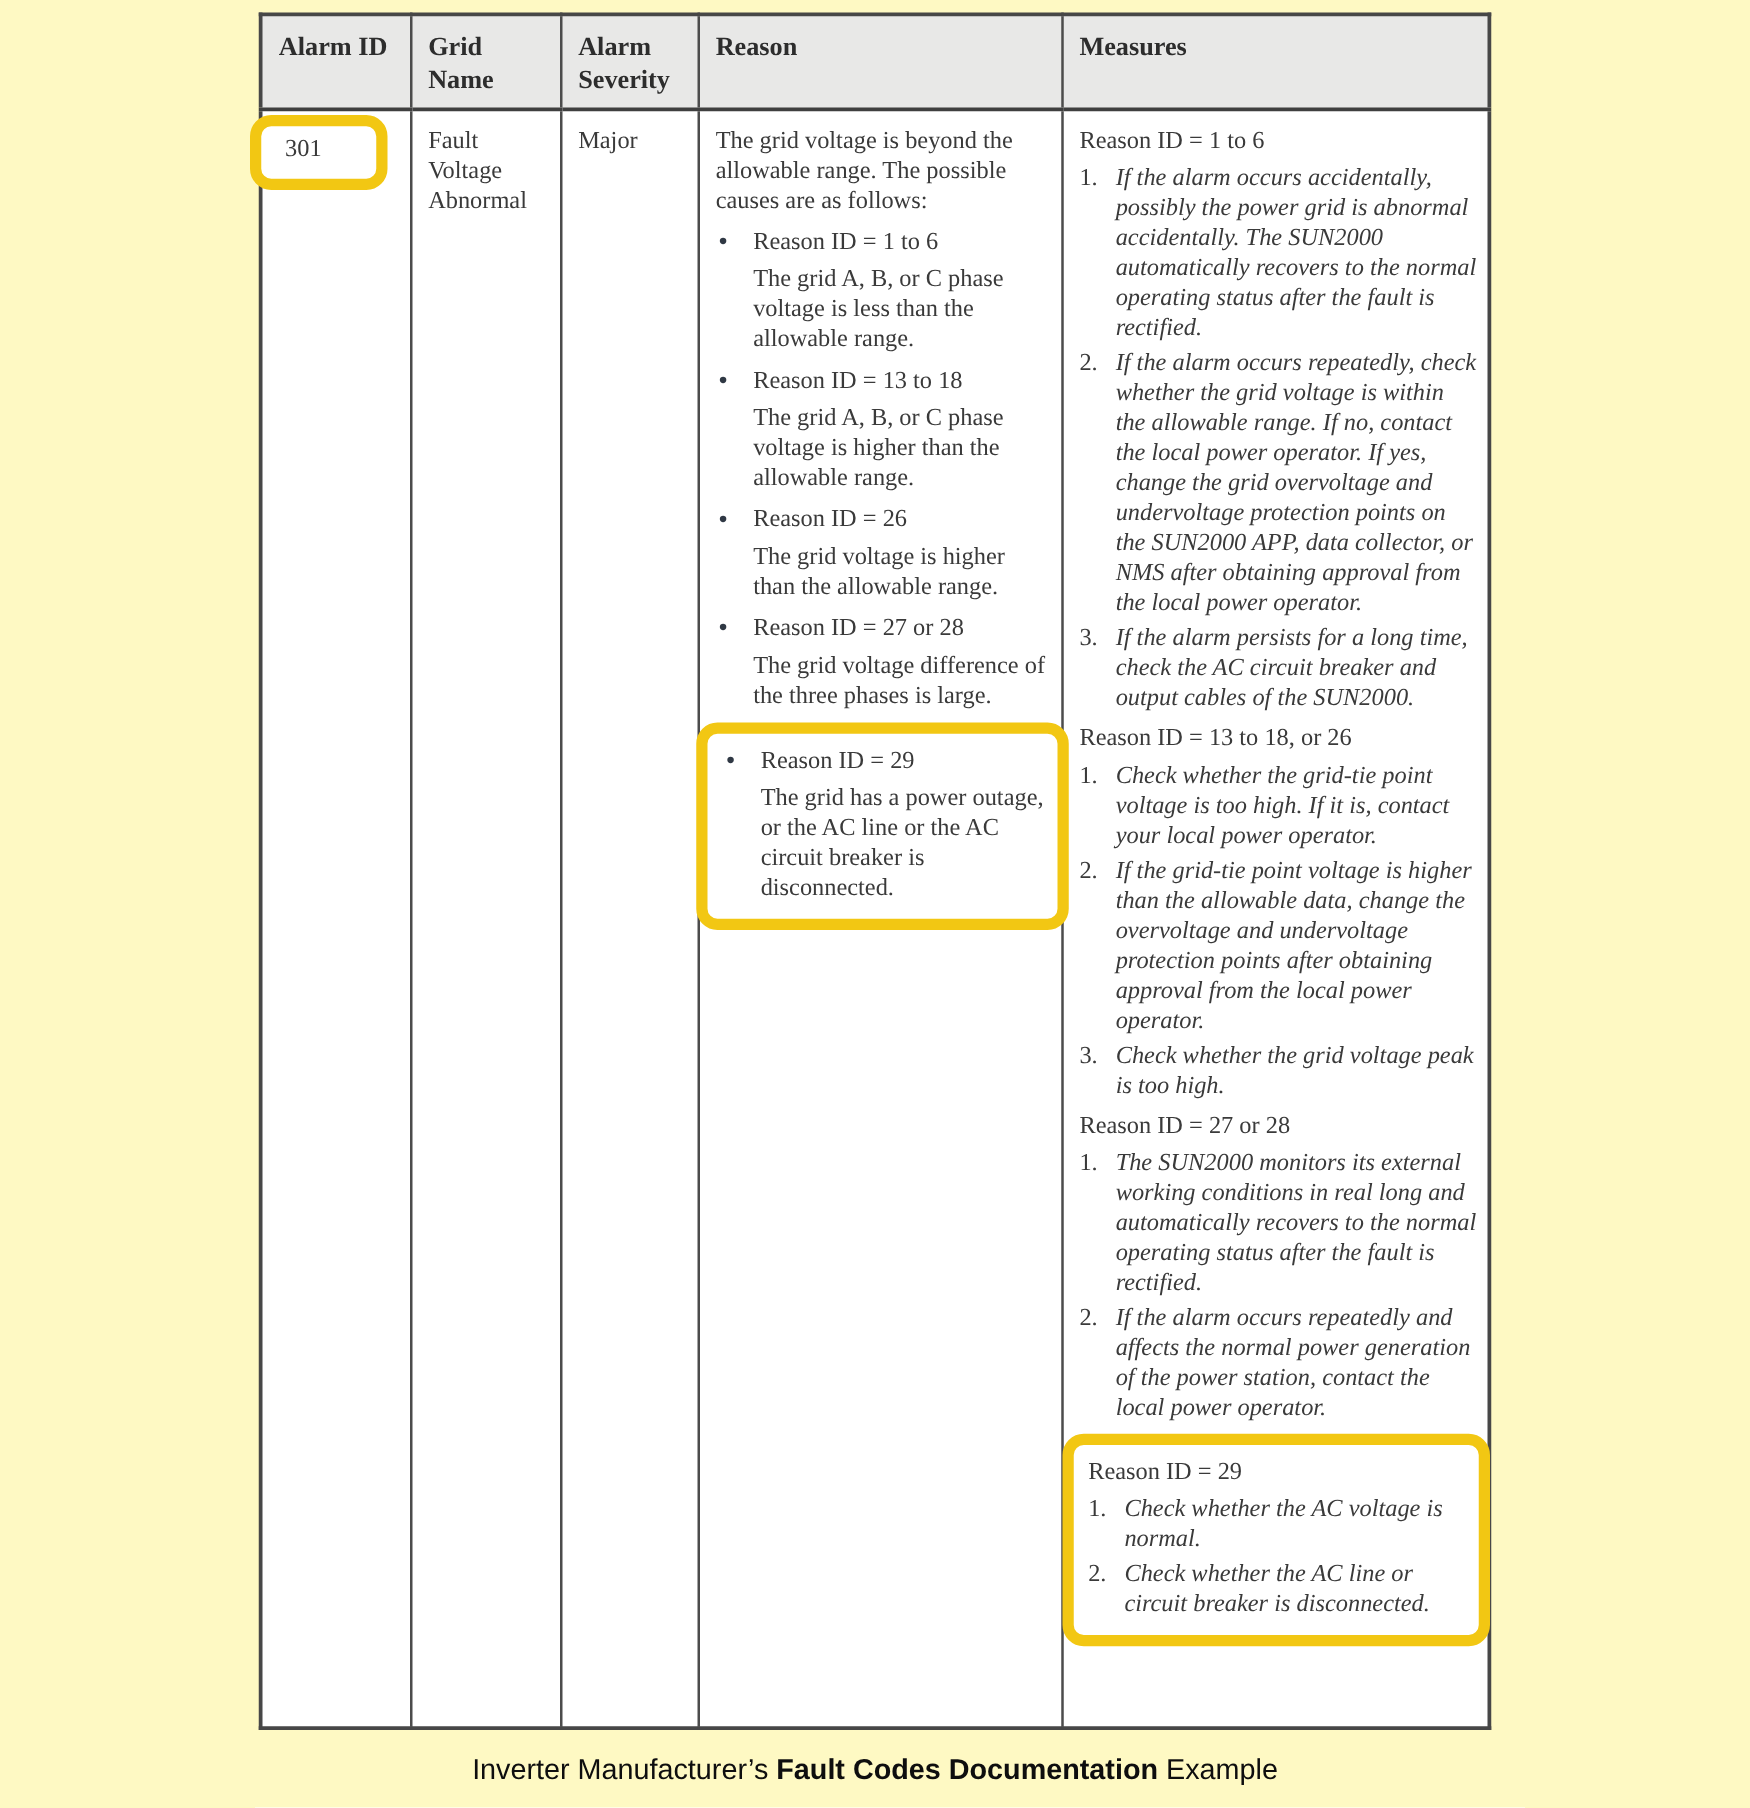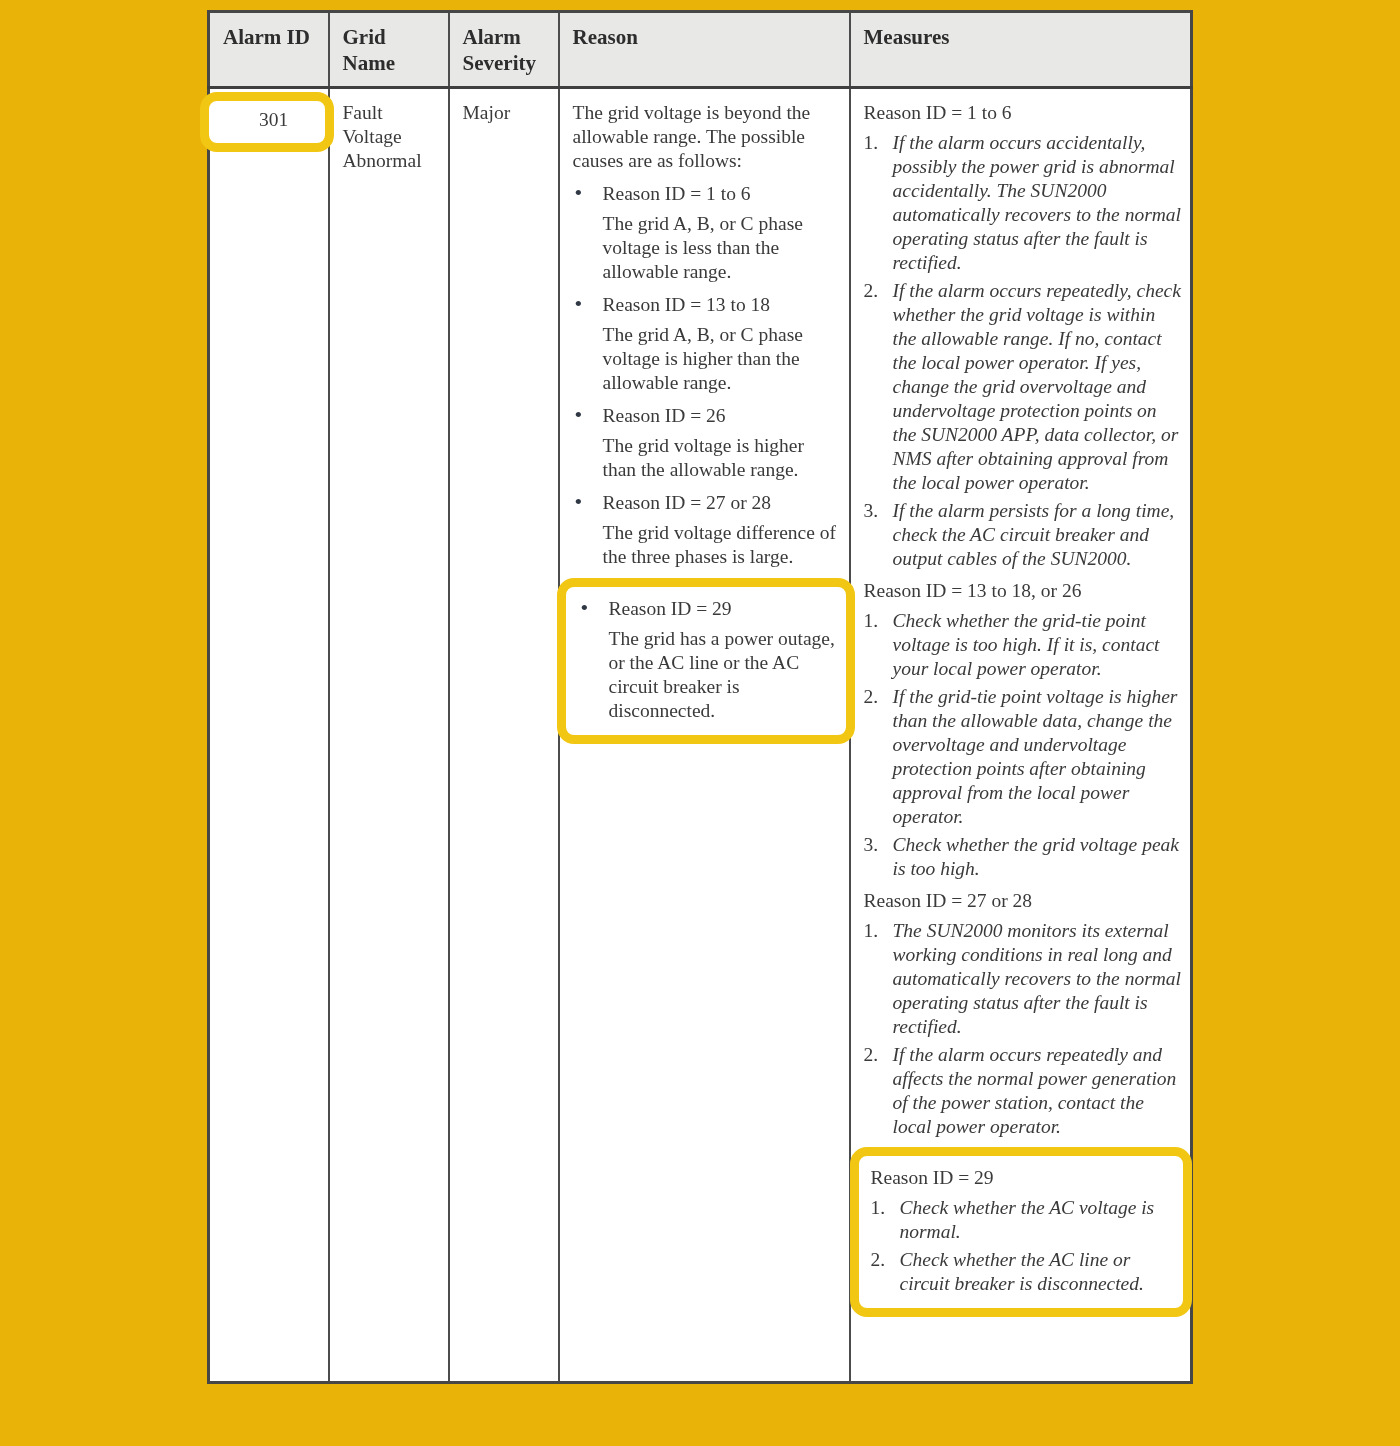--- a/index.html
+++ b/index.html
@@ -2,21 +2,21 @@
 <html style="--hl: #f2c713; --header-bg: #e8e8e7;"><head>
 <meta charset="utf-8">
 <style>
   * { box-sizing: border-box; }
   html, body { margin: 0; padding: 0; background: #ffffff; }
 
   .page {
     position: relative;
     width: 1400px;
     height: 1446px;
-    background: #eab308;
+    background: #fef9c3;
     font-family: "Liberation Serif", "DejaVu Serif", serif;
     color: #3a3a3a;
     overflow: hidden;
   }
 
   .table-wrap { position: absolute; left: 207px; top: 10px; width: 983px; }
 
   table.fault {
     border-collapse: collapse;
     width: 983px;
@@ -59,22 +59,21 @@
   .hl {
     border: 9px solid var(--hl, #f2c713);
     border-radius: 17px;
     background: #ffffff;
     position: relative;
     z-index: 2;
   }
   .hl-id {
     margin: -9px 0 0 -23px;
     padding: 7px 6px 11px 19px;
-    width: 134px;
-    text-align: center;
+    width: 110px;
   }
   .hl-causes {
     margin: -9px -14px 0 -16px;
     padding: 10px 5px 12px 13px;
   }
   .hl-measures {
     margin: -15px -10px 0 -14px;
     padding: 10px 4px 12px 12px;
   }
 
@@ -227,13 +226,16 @@
                     <span class="stext">Check whether the AC line or circuit breaker is disconnected.</span>
                   </div>
                 </div>
               </div>
           </td>
         </tr>
       </tbody>
     </table>
   </div>
 
+  <div class="caption">
+    <span>Inverter Manufacturer’s </span><b>Fault Codes Documentation</b><span> Example</span>
+  </div>
 </div>
 
 </body></html>

